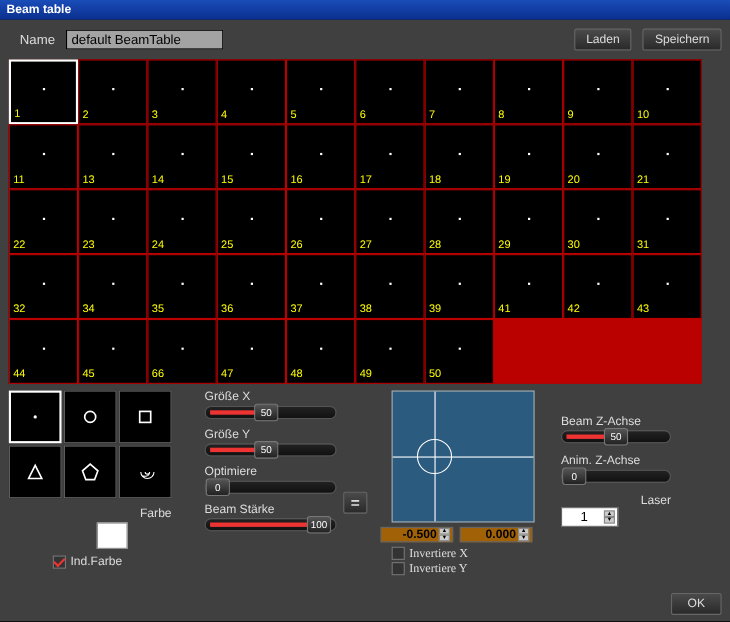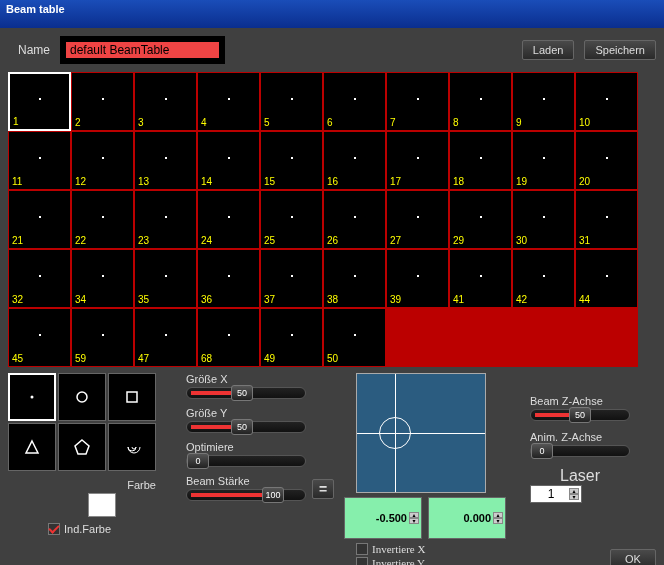--- a/index.html
+++ b/index.html
@@ -9,46 +9,46 @@
     width: 664px;
     height: 565px;
     overflow: hidden;
   }
   .titlebar {
     background: linear-gradient(to bottom, #1a4db8, #0a2e8e);
     color: #fff;
     font-size: 11px;
     font-weight: bold;
     padding: 2px 6px;
-    height: 28px;
+    height: 18px;
     line-height: 14px;
   }
   .main {
     background: #404040;
     height: 547px;
     padding: 8px;
     position: relative;
   }
   .toprow {
     display: flex;
     align-items: center;
     gap: 10px;
     margin-bottom: 8px;
   }
   .toprow .name-label {
     color: #ddd;
     font-size: 12px;
     margin-left: 10px;
   }
   .toprow .name-input {
-    background: #ef4444;
-    border: 6px solid #000000;
+    background: #a3a3a3;
+    border: 1px solid #000000;
     padding: 1px 4px;
     font-size: 12px;
-    width: 165px;
+    width: 143px;
   }
   .toprow .spacer { flex: 1; }
   .btn {
     background: linear-gradient(to bottom, #4a4a4a, #2a2a2a);
     color: #ddd;
     font-size: 11px;
     border: 1px solid #666;
     padding: 3px 10px;
     cursor: pointer;
     border-radius: 2px;
@@ -220,44 +220,44 @@
     left: 30%; top: 50%;
     transform: translate(-50%,-50%);
   }
   .coords {
     display:flex;
     gap:6px;
     margin-top:4px;
     justify-content:center;
   }
   .coord-box {
-    background:#86efac;
+    background:#a16207;
     border:1px solid #666;
     font-size:11px;
-    padding:14px 2px;
-    width:78px;
+    padding:0 2px;
+    width:66px;
     display:flex;
     align-items:center;
   }
   .coord-box span { flex:1; text-align:right; padding-right:2px; font-weight:bold; }
   .spinbtns { display:flex; flex-direction:column; }
   .spinbtns div {
     width:10px; height:6px; background:#ccc; border:1px solid #888;
     font-size:6px; line-height:4px; text-align:center; cursor:pointer;
   }
   .inv-chks { margin-top:4px; margin-left:12px;font-family:Liberation Serif, serif; }
   .inv-chks .chk-row { margin-left: 0; margin-top: 2px; }
 
   .rightcol {
     margin-left: 14px;
     display:flex;
     flex-direction:column;
     gap:10px;
   }
-  .laser-group .slabel { color:#ddd; font-size:16px; display:block; text-align:center; }
+  .laser-group .slabel { color:#ddd; font-size:11px; display:block; text-align:right; }
   .laser-box {
     background:#fff;
     border:1px solid #666;
     width:52px;
     padding:1px 2px;
     display:flex;
     align-items:center;
   }
   .laser-box span { flex:1; text-align:center; font-size:12px; }
 
@@ -325,24 +325,20 @@
       <div class="cell">
         <div class="dot"></div>
         <span class="num">10</span>
       </div>
       <div class="cell">
         <div class="dot"></div>
         <span class="num">11</span>
       </div>
       <div class="cell">
         <div class="dot"></div>
-        <span class="num">12</span>
-      </div>
-      <div class="cell">
-        <div class="dot"></div>
         <span class="num">13</span>
       </div>
       <div class="cell">
         <div class="dot"></div>
         <span class="num">14</span>
       </div>
       <div class="cell">
         <div class="dot"></div>
         <span class="num">15</span>
       </div>
@@ -389,20 +385,24 @@
       <div class="cell">
         <div class="dot"></div>
         <span class="num">26</span>
       </div>
       <div class="cell">
         <div class="dot"></div>
         <span class="num">27</span>
       </div>
       <div class="cell">
         <div class="dot"></div>
+        <span class="num">28</span>
+      </div>
+      <div class="cell">
+        <div class="dot"></div>
         <span class="num">29</span>
       </div>
       <div class="cell">
         <div class="dot"></div>
         <span class="num">30</span>
       </div>
       <div class="cell">
         <div class="dot"></div>
         <span class="num">31</span>
       </div>
@@ -437,37 +437,41 @@
       <div class="cell">
         <div class="dot"></div>
         <span class="num">41</span>
       </div>
       <div class="cell">
         <div class="dot"></div>
         <span class="num">42</span>
       </div>
       <div class="cell">
         <div class="dot"></div>
+        <span class="num">43</span>
+      </div>
+      <div class="cell">
+        <div class="dot"></div>
         <span class="num">44</span>
       </div>
       <div class="cell">
         <div class="dot"></div>
         <span class="num">45</span>
       </div>
       <div class="cell">
         <div class="dot"></div>
-        <span class="num">59</span>
+        <span class="num">66</span>
       </div>
       <div class="cell">
         <div class="dot"></div>
         <span class="num">47</span>
       </div>
       <div class="cell">
         <div class="dot"></div>
-        <span class="num">68</span>
+        <span class="num">48</span>
       </div>
       <div class="cell">
         <div class="dot"></div>
         <span class="num">49</span>
       </div>
       <div class="cell">
         <div class="dot"></div>
         <span class="num">50</span>
       </div>
     </div>
@@ -537,21 +541,21 @@
           <span class="slabel">Optimiere</span>
           <div class="slider-wrap">
             <div class="slider-track-red" style="width:0"></div>
             <div class="slider-thumb" style="left:0">0</div>
           </div>
         </div>
         <div class="slider-group">
           <span class="slabel">Beam Stärke</span>
           <div class="slider-wrap">
             <div class="slider-track-red" style="width:92px"></div>
-            <div class="slider-thumb" style="left:75px">100</div>
+            <div class="slider-thumb" style="left:92px">100</div>
           </div>
         </div>
       </div>
       <button class="eq-btn" style="margin-top:36px">=</button>
     </div>
 
     <div>
       <div class="preview">
         <div class="cross-h"></div>
         <div class="cross-v"></div>

